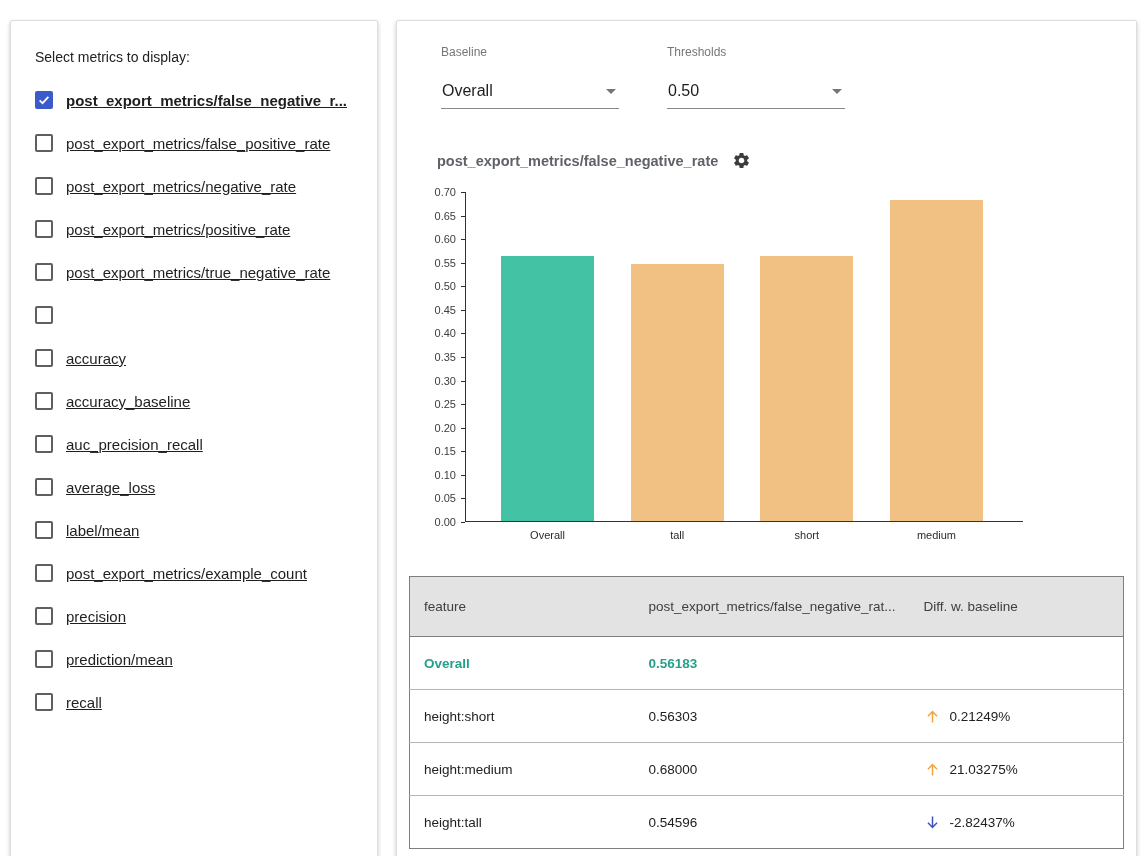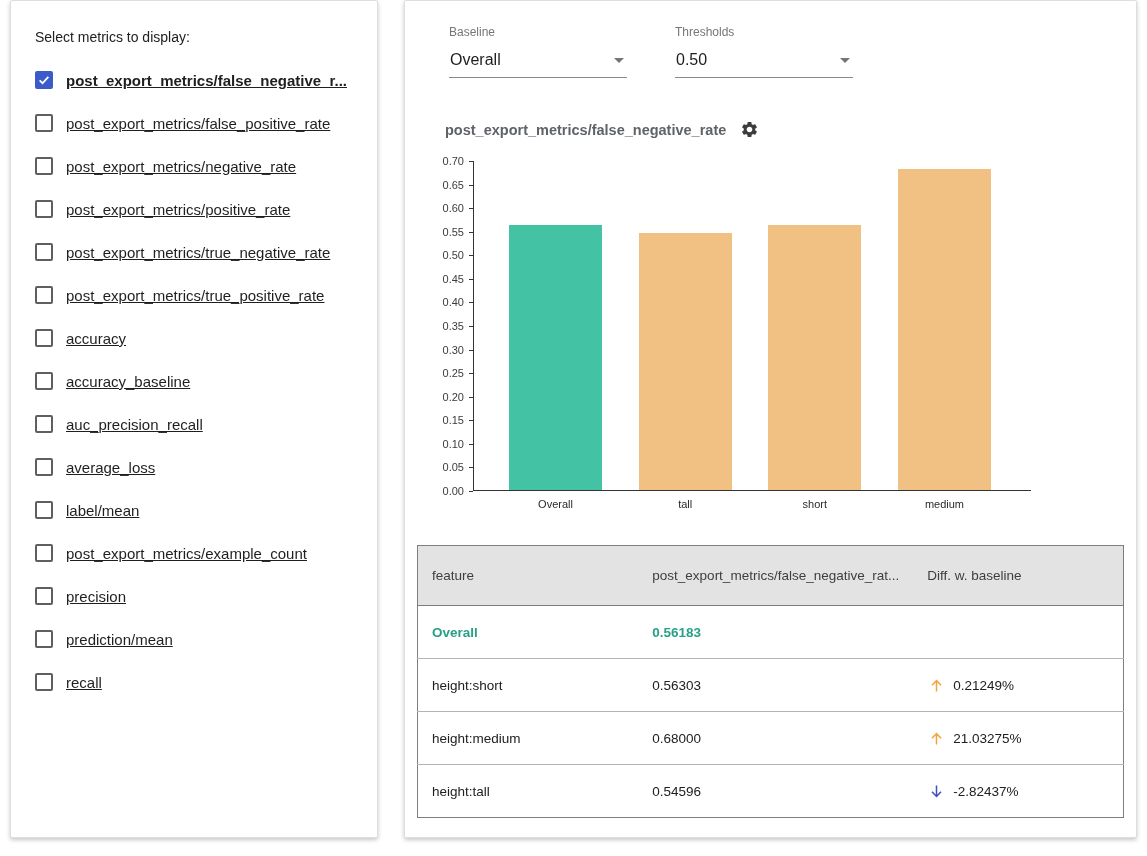--- a/index.html
+++ b/index.html
@@ -3,21 +3,21 @@
 <meta charset="utf-8">
 <style>
   * { box-sizing: border-box; margin: 0; padding: 0; }
   html, body { background: #ffffff; }
   body {
     width: 1147px; height: 856px;
     font-family: "Liberation Sans", "DejaVu Sans", sans-serif;
     color: #212121;
     overflow: hidden;
   }
-  .page { display: flex; gap: 26px; padding: 0 10px 0; height: 846px; align-items: stretch; }
+  .page { display: flex; gap: 18px; padding: 20px 10px 0; height: 846px; align-items: stretch; }
   .card {
     background: #fff;
     border: 1px solid #dedede;
     border-radius: 2px;
     box-shadow: 0 2px 4px rgba(0,0,0,0.22);
     height: 838px;
   }
 
   
   .left-card { width: 368px; flex-shrink: 0; padding: 28px 24px 20px; }
@@ -31,21 +31,21 @@
   }
   .checkbox.checked { border-color: var(--cb-color, #3b5bcb); background: var(--cb-color, #3b5bcb); }
   .checkbox svg { width: 14px; height: 14px; display: block; }
   .metric-label { font-size: 15px; color: #1f1f1f; text-decoration: underline; }
   .metric-label.bold { font-weight: bold; }
 
   
   .right-card { flex: 1; padding: 20px 12px 20px; }
   .controls-row { display: flex; gap: 48px; margin: 4px 0 0 32px; }
   .dropdown { width: 178px; cursor: pointer; }
-  .dd-label { font-size: 12px; color: #767676; margin-bottom: 9px; }
+  .dd-label { font-size: 12px; color: #767676; margin-bottom: 20px; }
   .dd-value-row {
     display: flex; align-items: center; justify-content: space-between;
     border-bottom: 1px solid #8a8a8a; padding: 3px 3px 8px 1px;
   }
   .dd-value { font-size: 16px; color: #1d1d1d; }
   .dd-arrow {
     width: 0; height: 0;
     border-left: 5px solid transparent; border-right: 5px solid transparent;
     border-top: 5px solid #757575;
   }
@@ -131,21 +131,20 @@
         <div class="metric-item">
           <span class="checkbox"></span>
           <span class="metric-label">post_export_metrics/positive_rate</span>
         </div>
         <div class="metric-item">
           <span class="checkbox"></span>
           <span class="metric-label">post_export_metrics/true_negative_rate</span>
         </div>
         <div class="metric-item">
           <span class="checkbox"></span>
-          <span class="metric-label">post_export_metrics/true_positive_rate</span>
         </div>
         <div class="metric-item">
           <span class="checkbox"></span>
           <span class="metric-label">accuracy</span>
         </div>
         <div class="metric-item">
           <span class="checkbox"></span>
           <span class="metric-label">accuracy_baseline</span>
         </div>
         <div class="metric-item">

